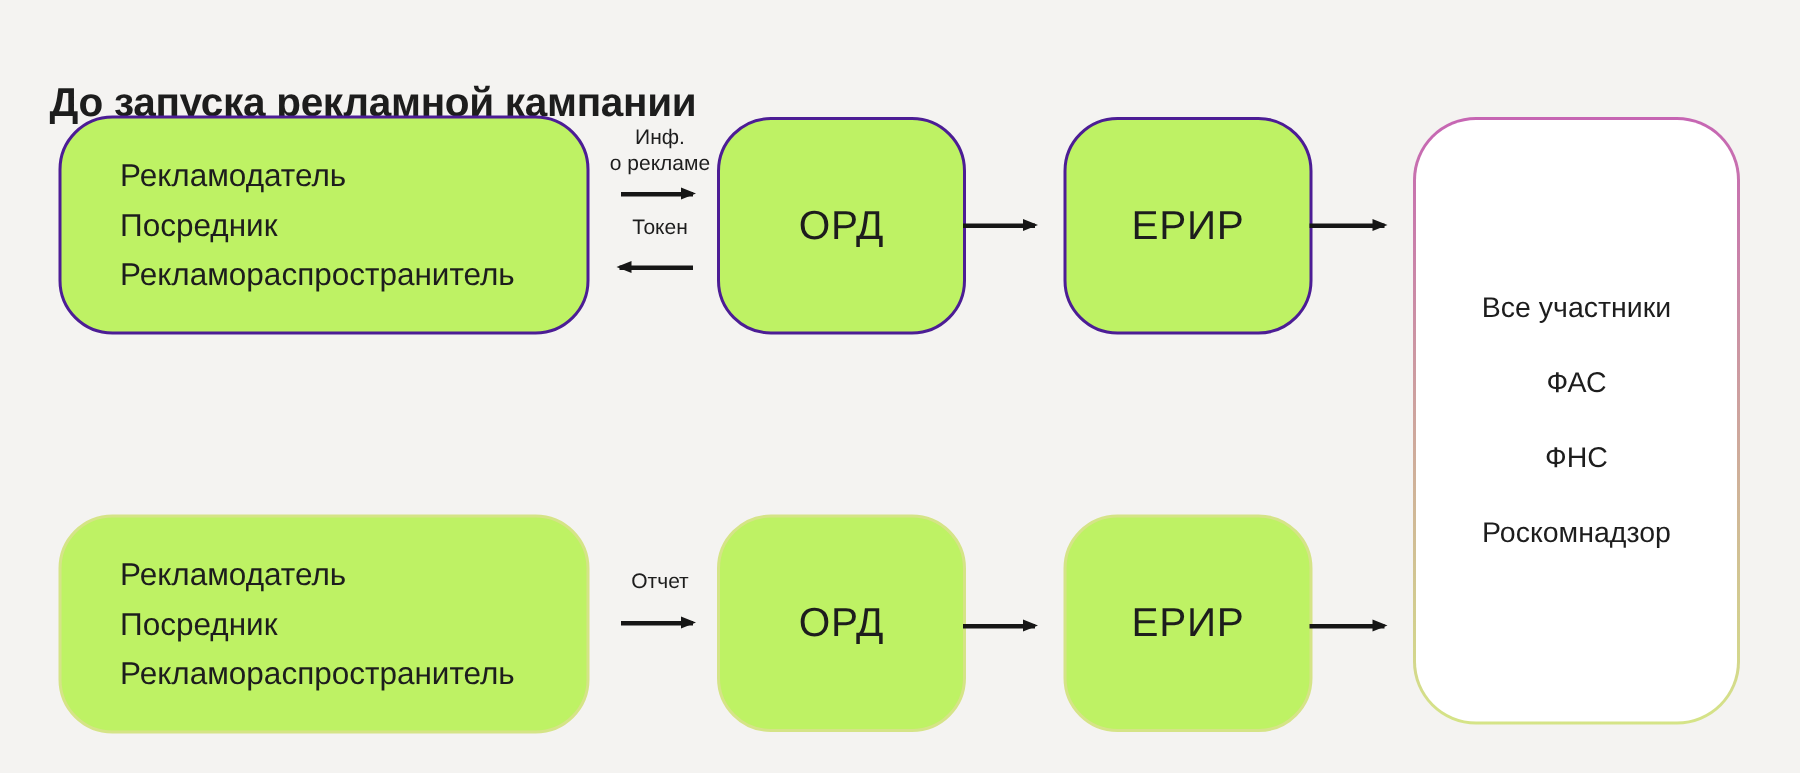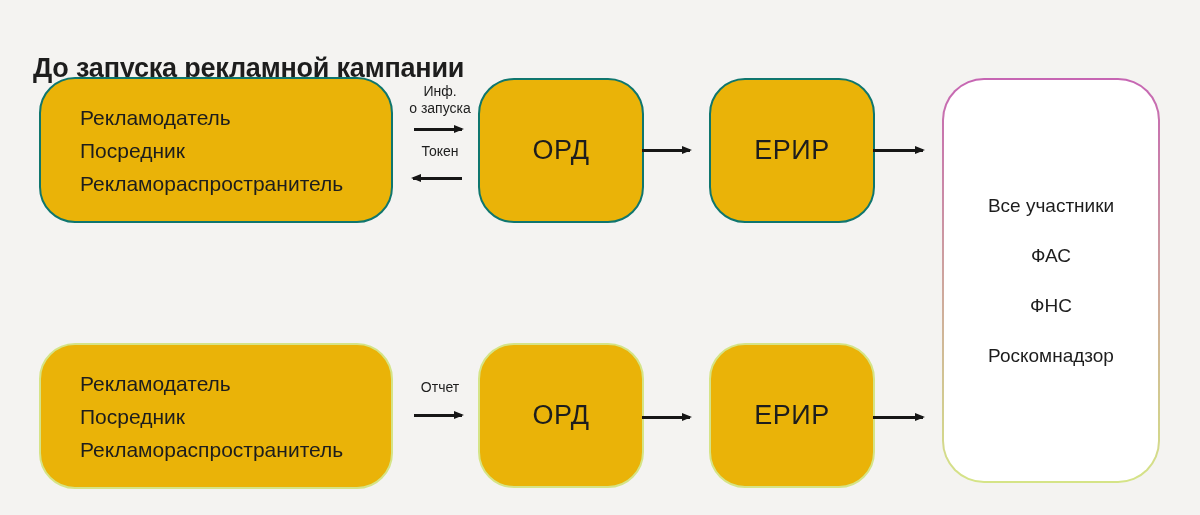--- a/index.html
+++ b/index.html
@@ -18,22 +18,22 @@
     position: absolute;
     font-size: 27px;
     font-weight: 700;
     letter-spacing: -0.2px;
     white-space: nowrap;
   }
   #title-after { font-weight: 400; }
 
   .panel {
     position: absolute;
-    background: #eab308;
-    border: 2px solid #0f766e;
+    background: #bef264;
+    border: 2px solid #4c1d95;
     box-sizing: border-box;
   }
   .panel.green { border-color: #d5e487; }
 
   .participants {
     left: 39px; width: 354px; height: 146px;
     border-radius: 36px;
     display: flex; flex-direction: column; justify-content: center;
     gap: 12px;
     padding-left: 39px;
@@ -107,21 +107,21 @@
   <div class="section-title" id="title-before" style="left:33px; top:17px;margin-top:36px;">До запуска рекламной кампании</div>
 
   <div class="panel participants" style="top:77px;">
     <div class="line">Рекламодатель</div>
     <div class="line">Посредник</div>
     <div class="line">Рекламораспространитель</div>
   </div>
 
   <div class="small-label" style="left:385px; top:83px;">
     <div>Инф.</div>
-    <div>о запуска</div>
+    <div>о рекламе</div>
   </div>
 
   <div class="arrow" style="left:414px; top:128px; width:48px;"></div>
 
   <div class="small-label" style="left:385px; top:143px;">Токен</div>
 
   <div class="arrow left" style="left:413px; top:177px; width:49px;"></div>
 
   <div class="panel node" style="left:478px; top:78px;">ОРД</div>
 

